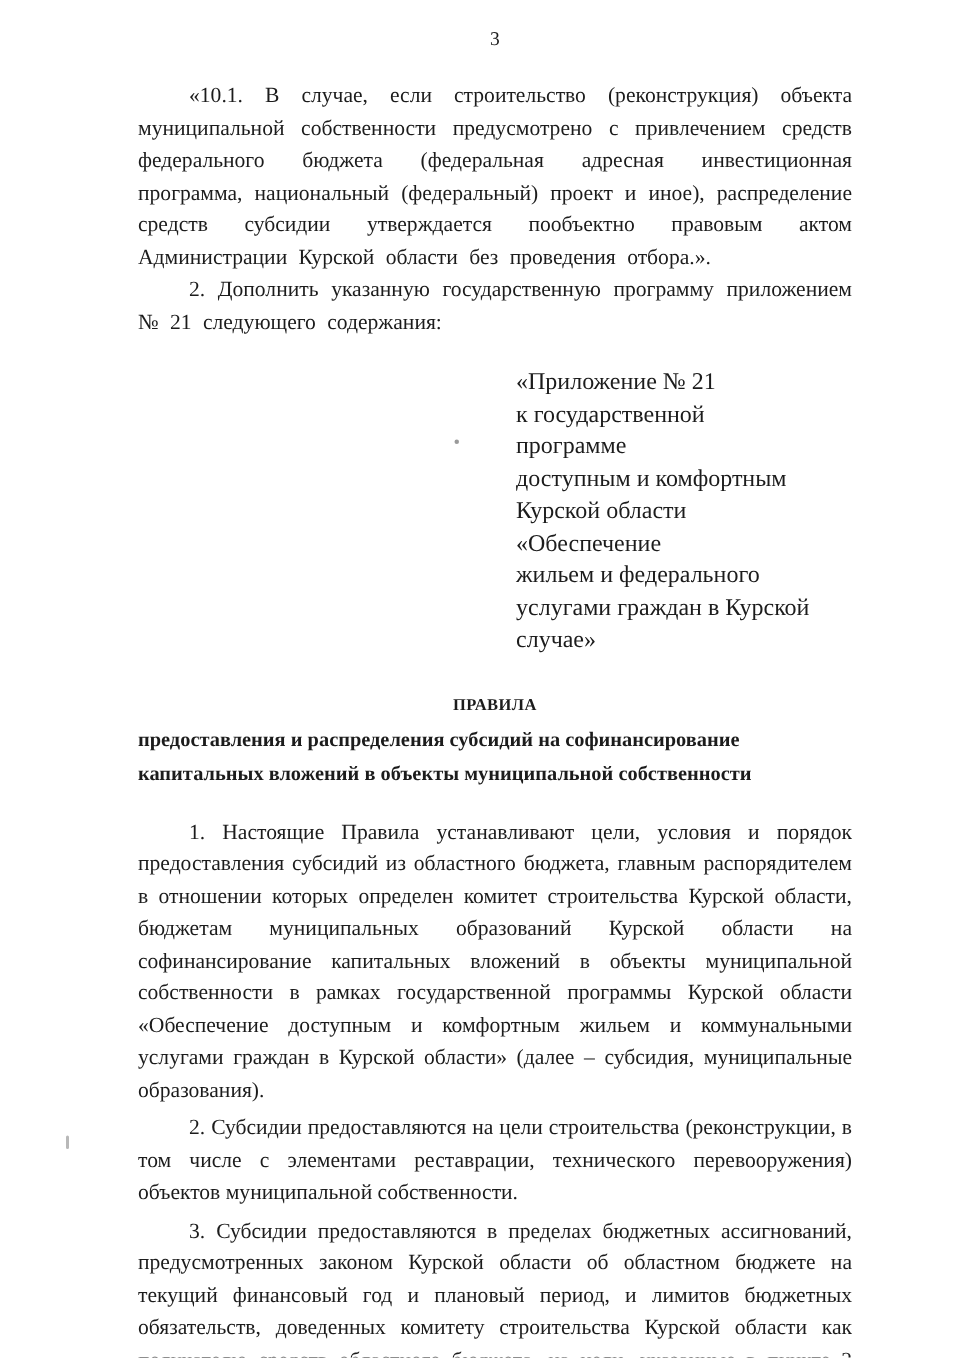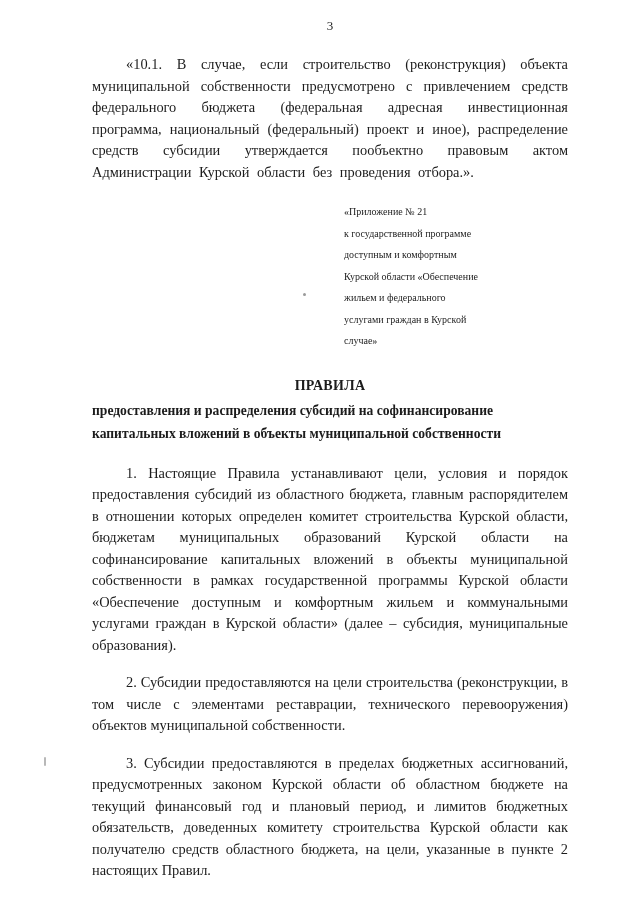--- a/index.html
+++ b/index.html
@@ -38,61 +38,62 @@
     hyphens: none;
   }
   .para.spaced {
     word-spacing: 4px;
   }
   .block-right {
     margin: 18px 0 0 252px;
     width: 196px;
   }
   .block-right p {
-    font-size: 10px;
+    font-size: 16px;
     line-height: 21.5px;
     margin: 0;
     text-align: left;
     text-indent: 0;
   }
   .title {
     text-align: center;
     font-weight: bold;
-    font-size: 14px;
+    font-size: 11px;
     margin: 26px 0 0 0;
     letter-spacing: 0.3px;
   }
   .subtitle {
     font-weight: bold;
     font-size: 13.6px;
     line-height: 19px;
     margin: 7px 0 0 0;
   }
   .body-section {
     margin-top: 20px;
   }
   .body-section .para + .para {
-    margin-top: 16px;
+    margin-top: 4px;
   }
   .speck {
     position: absolute;
     background: #9a9a9a;
     border-radius: 50%;
   }
   .speck.s1 { left: 303px; top: 293px; width: 3px; height: 3px; }
   .speck.s2 { left: 44px; top: 757px; width: 2px; height: 9px; background: #b8b8b8; border-radius: 1px; }
 </style>
 </head>
 <body>
 
 <div class="page">
 
   <div class="page-number">3</div>
 
   <p class="para spaced">«10.1. В случае, если строительство (реконструкция) объекта муниципальной собственности предусмотрено с привлечением средств федерального бюджета (федеральная адресная инвестиционная программа, национальный (федеральный) проект и иное), распределение средств субсидии утверждается пообъектно правовым актом Администрации Курской области без проведения отбора.».</p>
+  <p class="para spaced">2. Дополнить указанную государственную программу приложением № 21 следующего содержания:</p>
 
   <div class="block-right">
     <p>«Приложение № 21</p>
     <p>к государственной программе</p>
     <p>доступным и комфортным</p>
     <p>Курской области «Обеспечение</p>
     <p>жильем и федерального</p>
     <p>услугами граждан в Курской</p>
     <p>случае»</p>
   </div>

